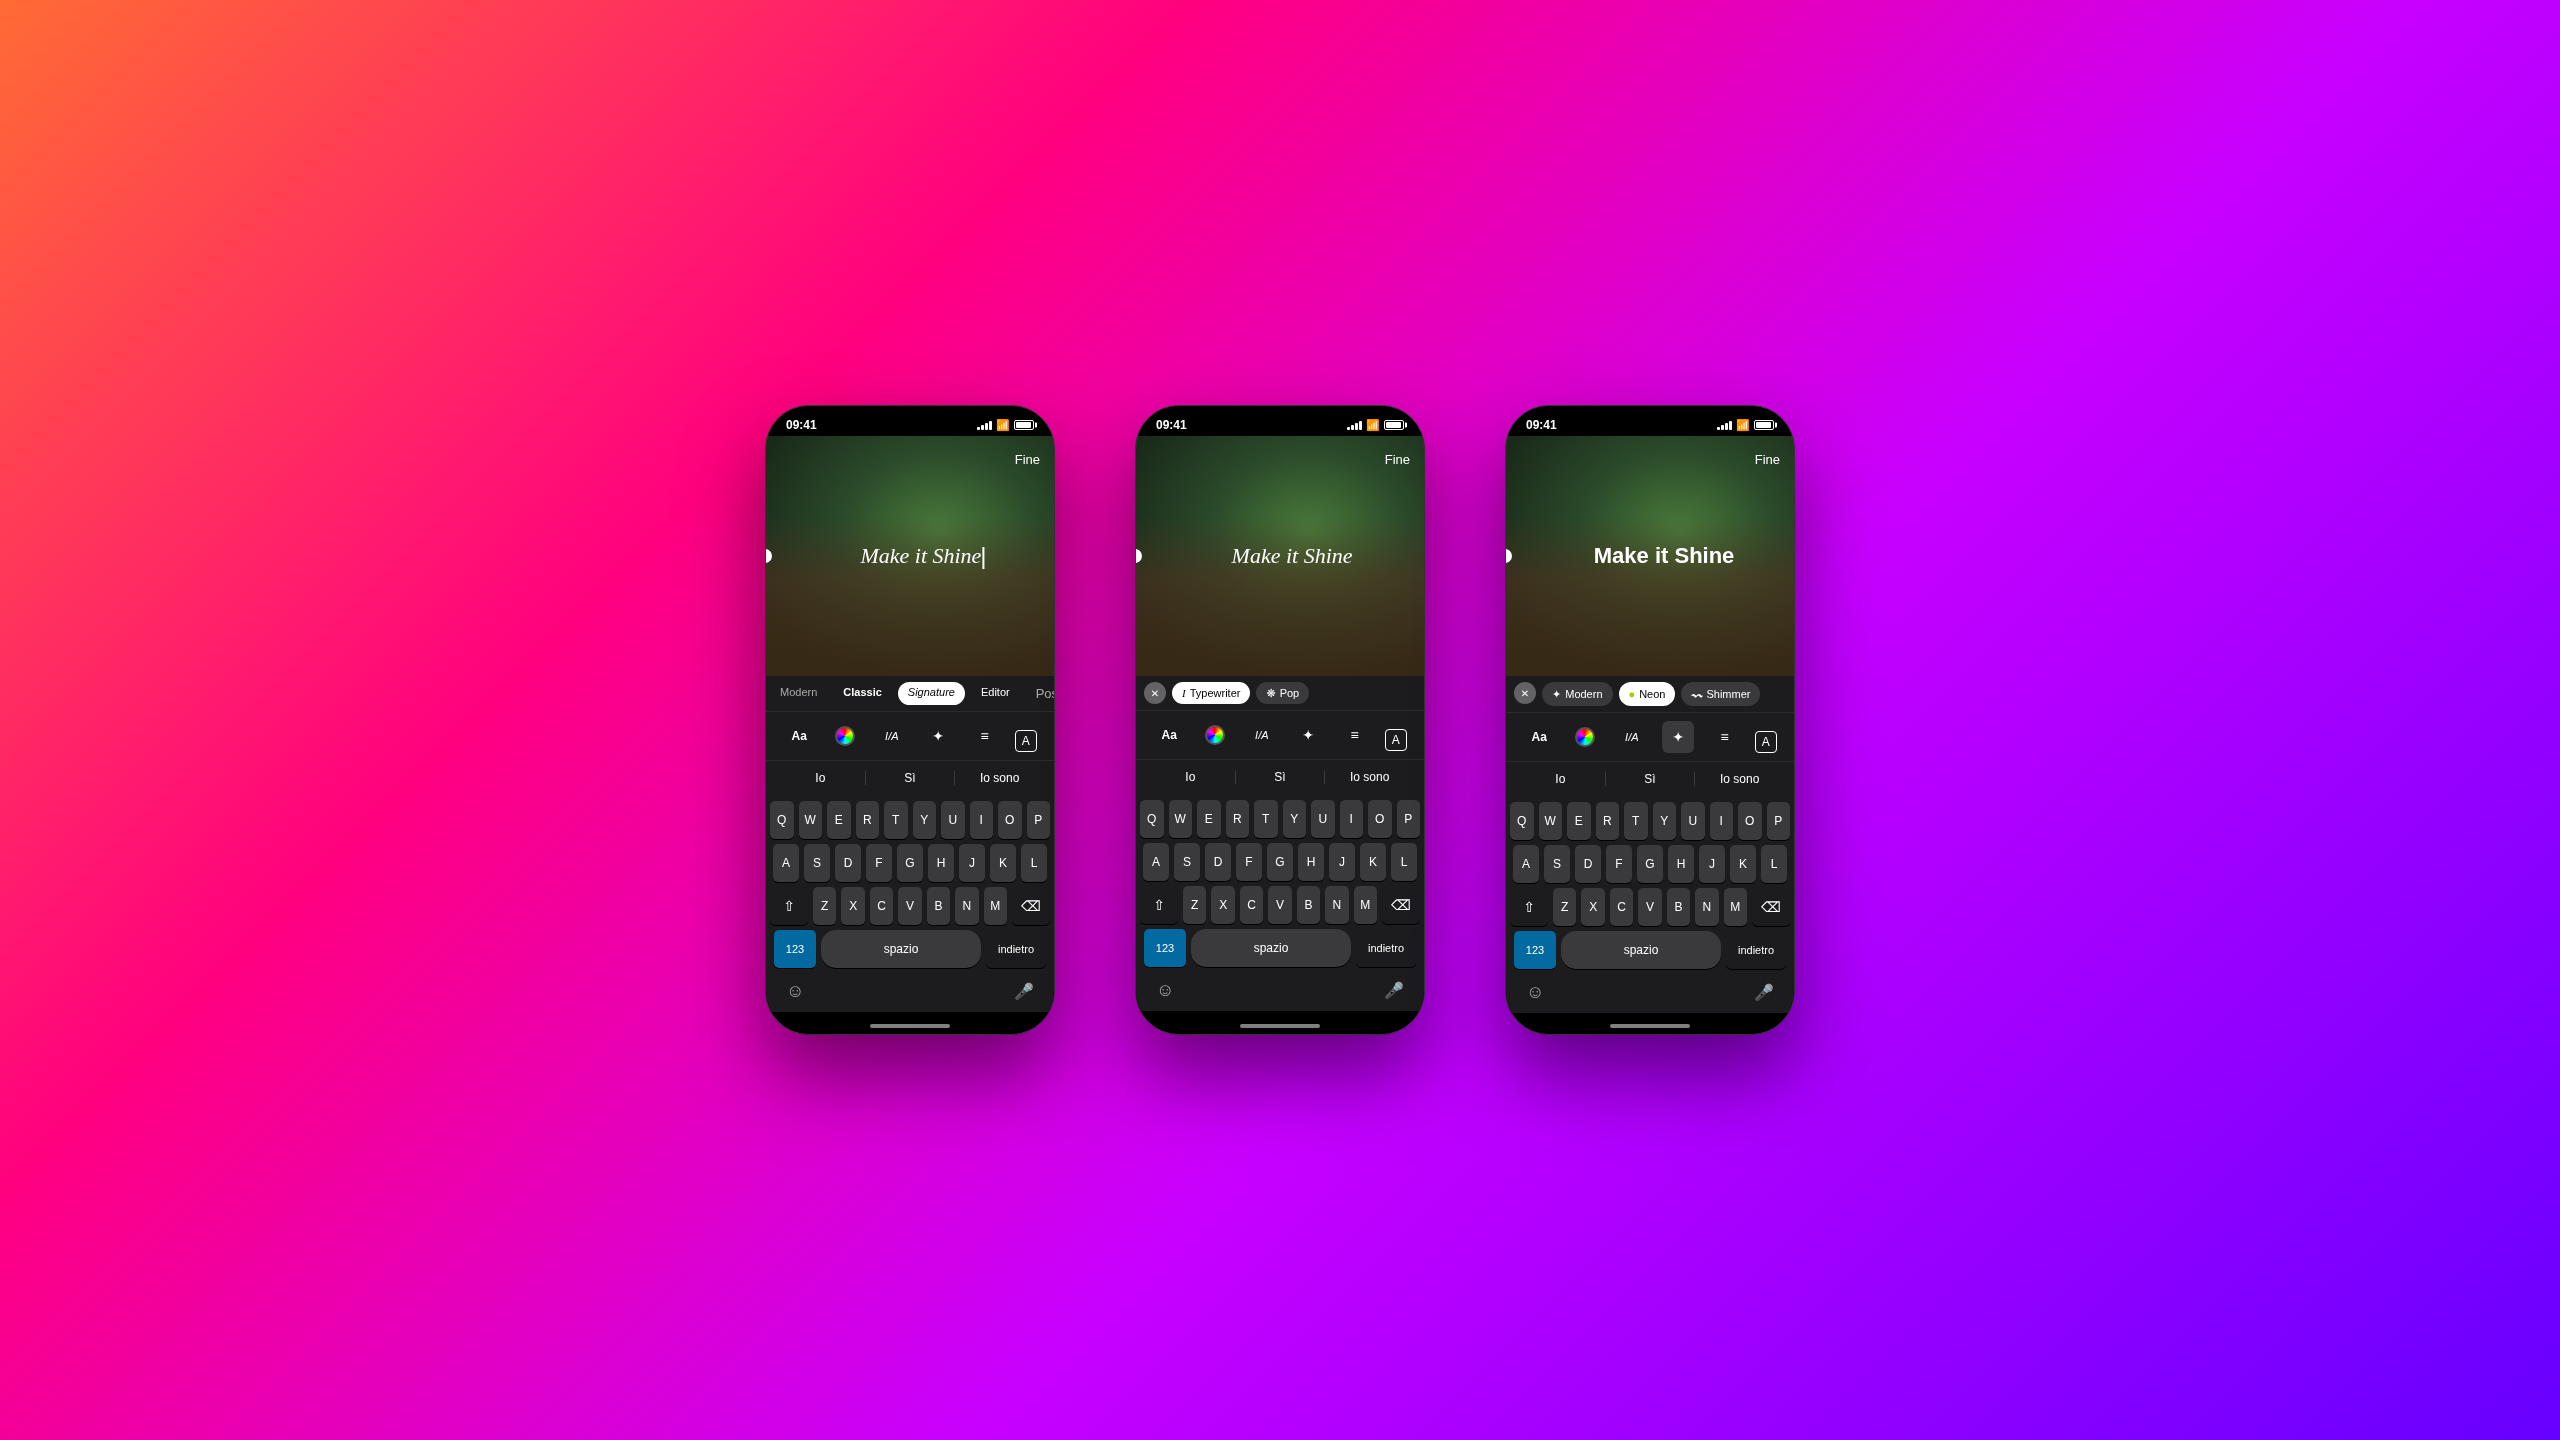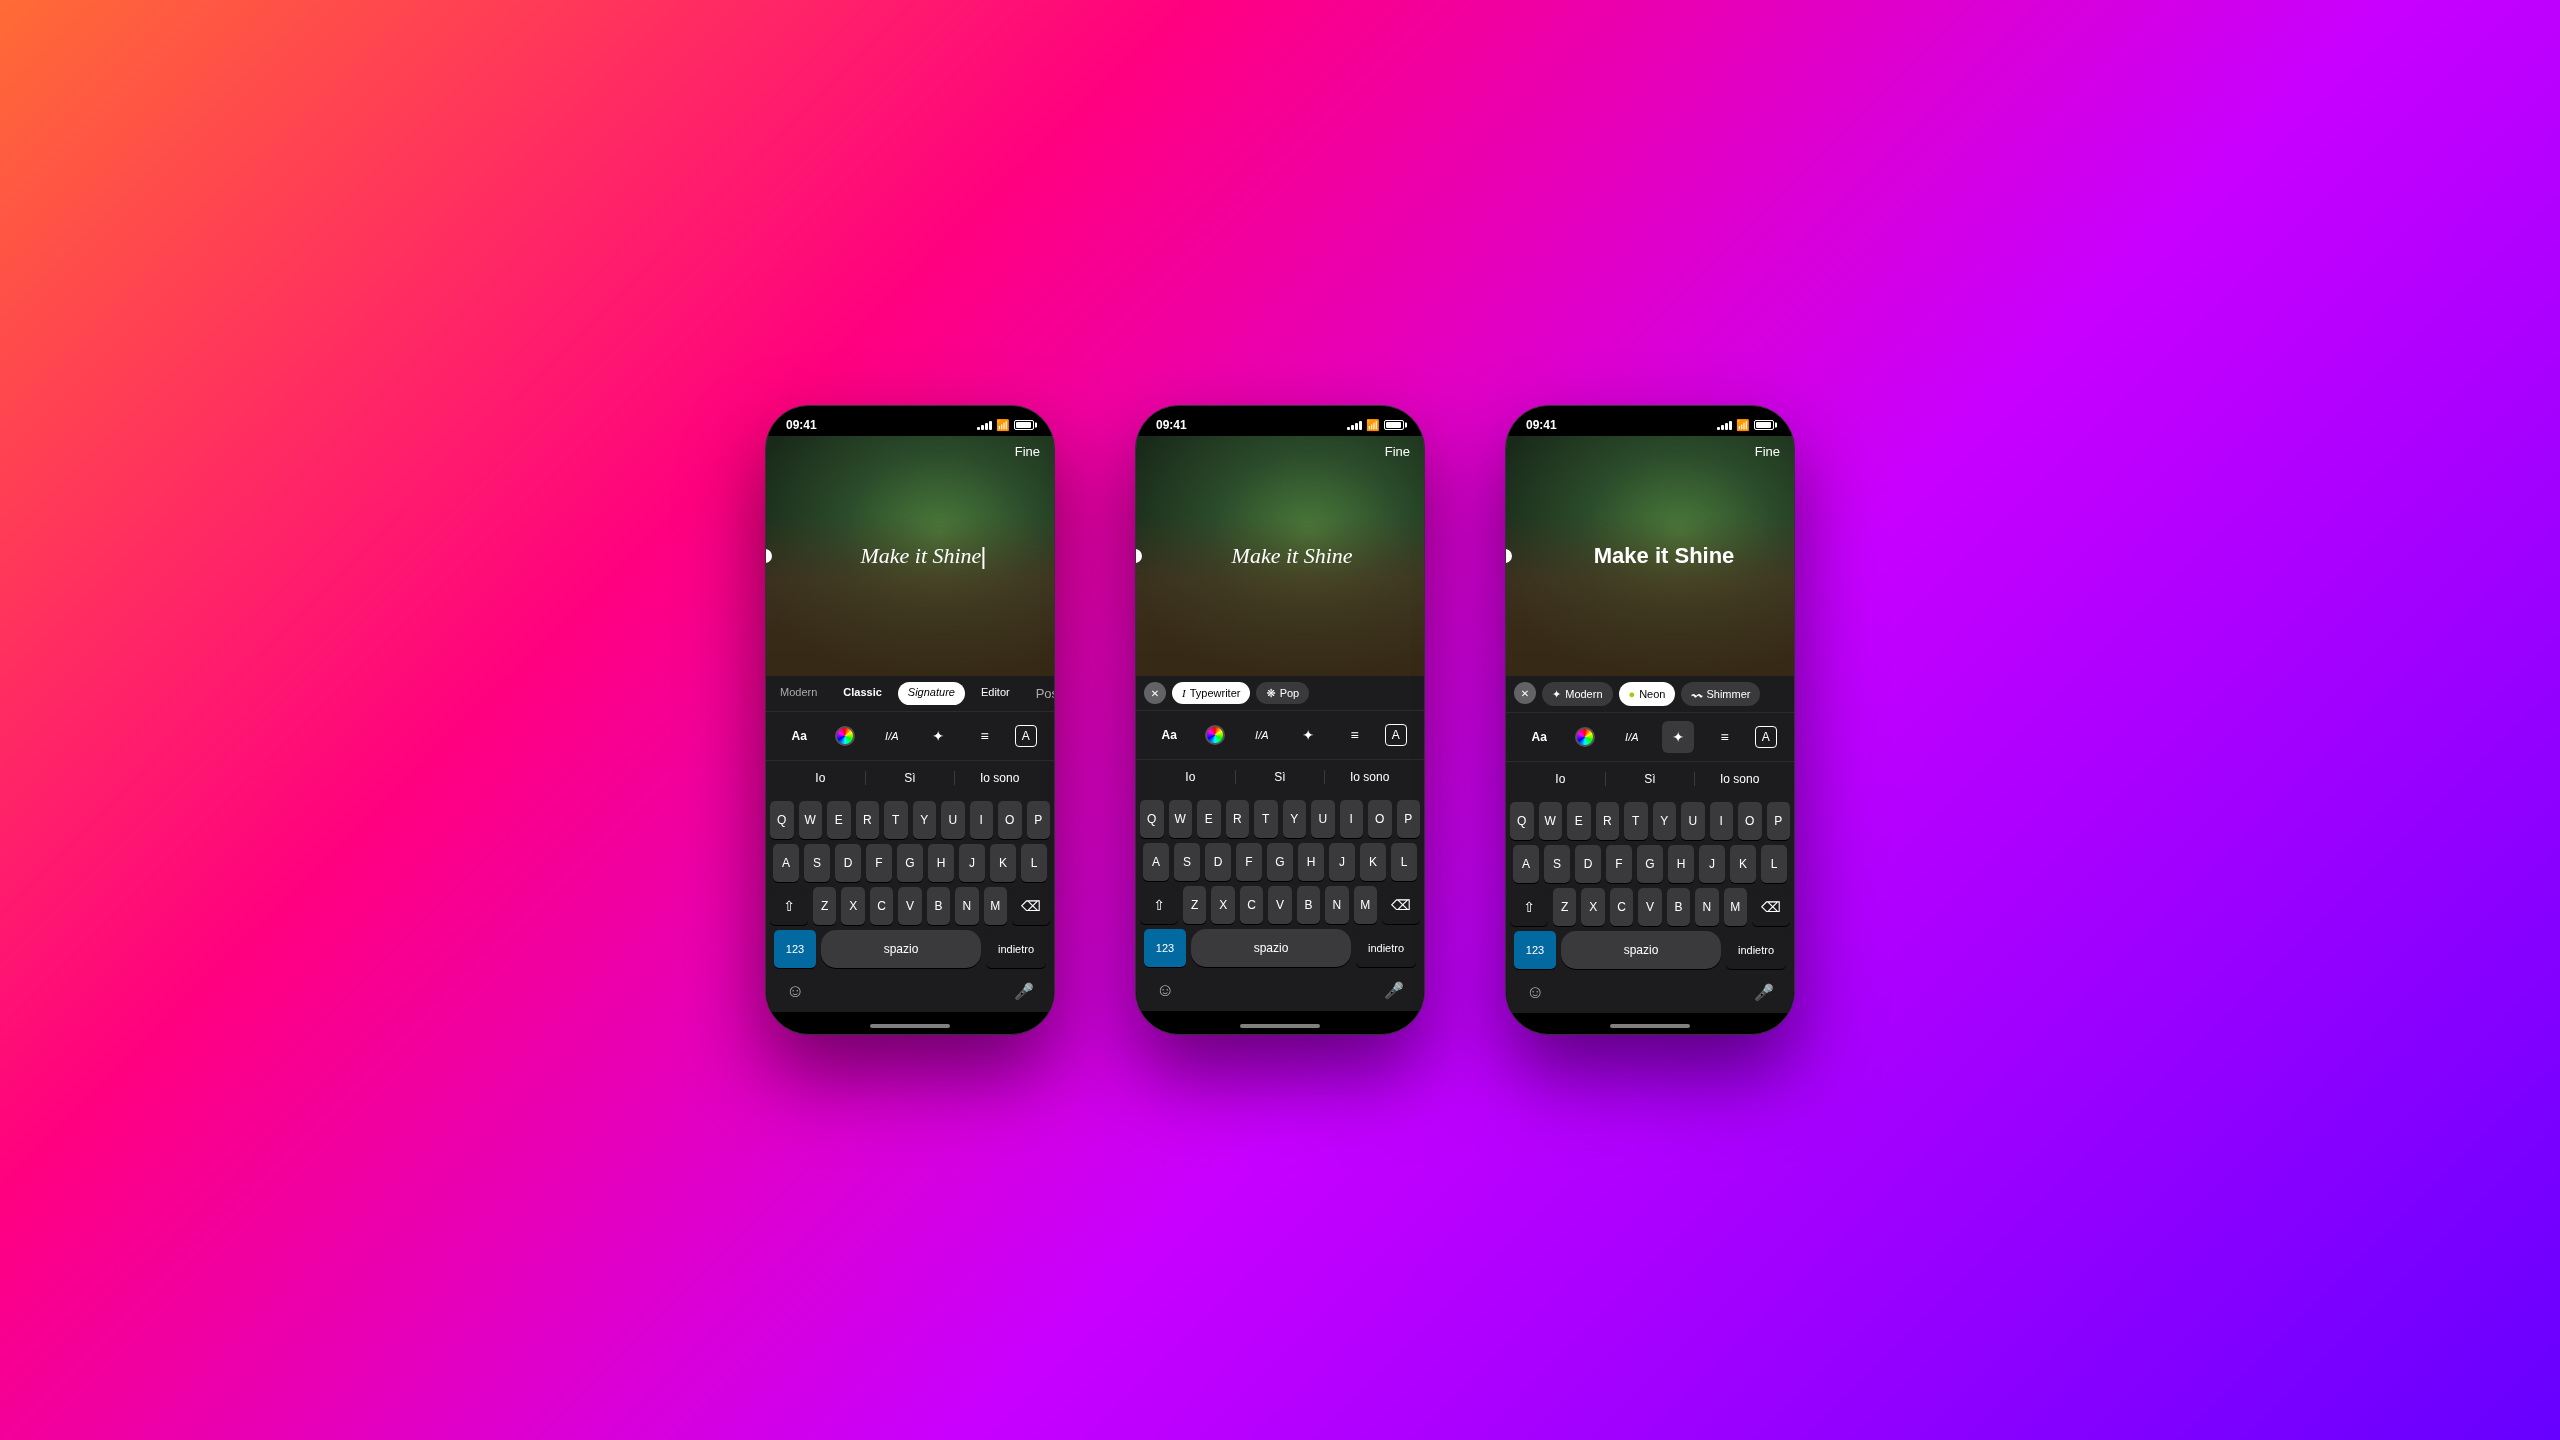--- a/index.html
+++ b/index.html
@@ -104,21 +104,21 @@
     .preview-bg {
       position: absolute;
       inset: 0;
       background: 
         radial-gradient(ellipse at 60% 40%, #4a7a3a 0%, #2a4a2a 40%, #1a2a1a 80%),
         linear-gradient(180deg, #3a6a2a 0%, #2a4a3a 50%, #4a5a3a 100%);
     }
 
     .fine-btn {
       position: absolute;
-      top: 8px;
+      top: 16px;
       right: 14px;
       color: #fff;
       font-size: 13px;
       font-weight: 500;
       z-index: 5;
     }
 
     .color-dot {
       position: absolute;
       left: -8px;
@@ -212,21 +212,21 @@
       font-size: 10px;
       color: #fff;
       cursor: pointer;
       flex-shrink: 0;
     }
 
     
     .toolbar {
       background: #1c1c1e;
       display: flex;
-      align-items: center;
+      align-items: flex-end;
       justify-content: space-around;
       padding: 8px 10px;
       border-top: 1px solid #2c2c2e;
     }
 
     .toolbar-btn {
       width: 32px;
       height: 32px;
       display: flex;
       align-items: center;

